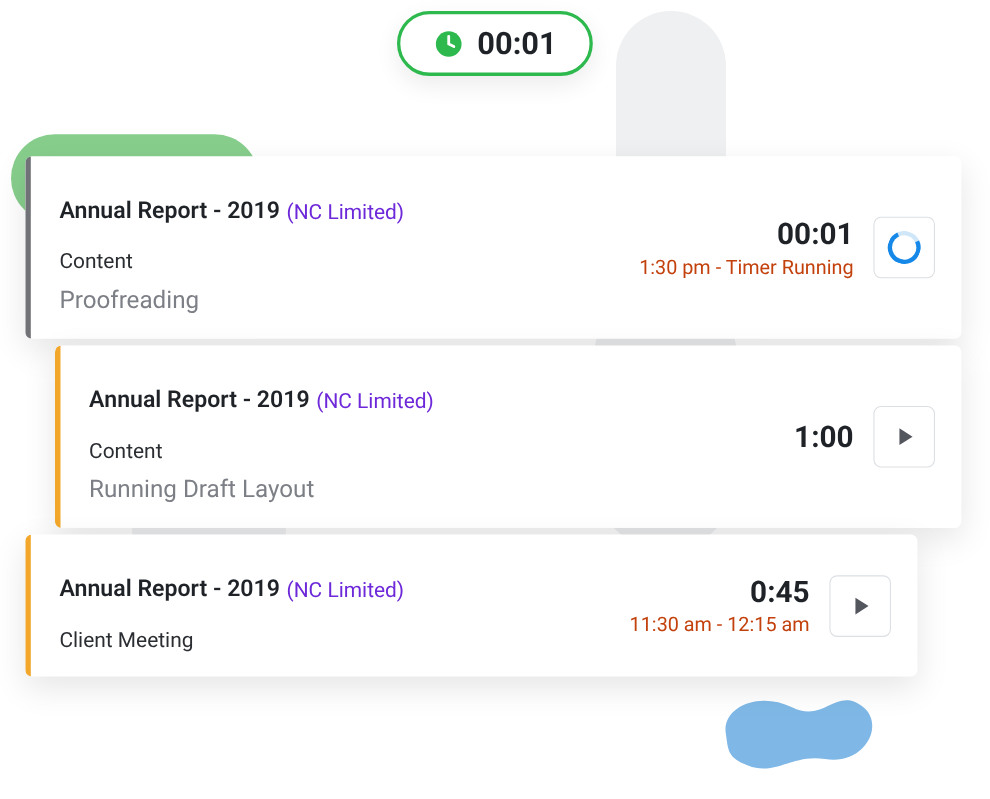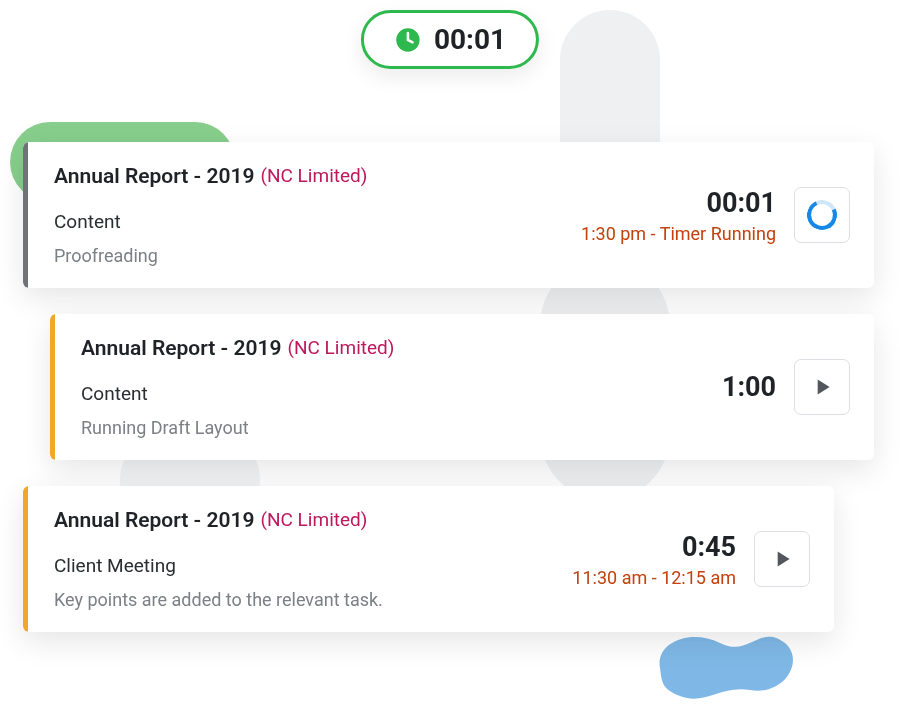--- a/index.html
+++ b/index.html
@@ -115,40 +115,41 @@
       padding: 22px 24px 22px 26px;
       gap: 30px;
     }
     .card-left {
       display: flex;
       flex-direction: column;
       gap: 8px;
     }
     .title-row {
       display: flex;
-      align-items: flex-start;
+      align-items: flex-end;
       gap: 6px;
       flex-wrap: wrap;
+      margin-top: 16px;
     }
     .title {
       font-size: 21px;
       font-weight: 600;
       color: #1f2328;
     }
     .subtitle {
       font-size: 19px;
-      color: #be185d;
+      color: #6d28d9;
     }
     .section-label {
       font-size: 19px;
       color: #2a2d31;
       margin-top: 14px;
     }
     .note {
-      font-size: 18px;
+      font-size: 22px;
       color: #7c7f85;
       margin-top: 4px;
     }
 
     .card-right {
       display: flex;
       align-items: center;
       gap: 18px;
     }
     .time-stack {
@@ -257,21 +258,20 @@
 
 <div class="card card-3">
   <div class="accent accent-orange"></div>
   <div class="card-body">
     <div class="card-left">
       <div class="title-row">
         <span class="title">Annual Report - 2019</span>
         <span class="subtitle">(NC Limited)</span>
       </div>
       <div class="section-label">Client Meeting</div>
-      <div class="note">Key points are added to the relevant task.</div>
     </div>
     <div class="card-right">
       <div class="time-stack">
         <div class="duration">0:45</div>
         <div class="range">11:30 am - 12:15 am</div>
       </div>
       <div class="action-btn">
         <svg viewBox="0 0 24 24">
           <path d="M8 5 L19 12 L8 19 Z" fill="#53565c"></path>
         </svg>

